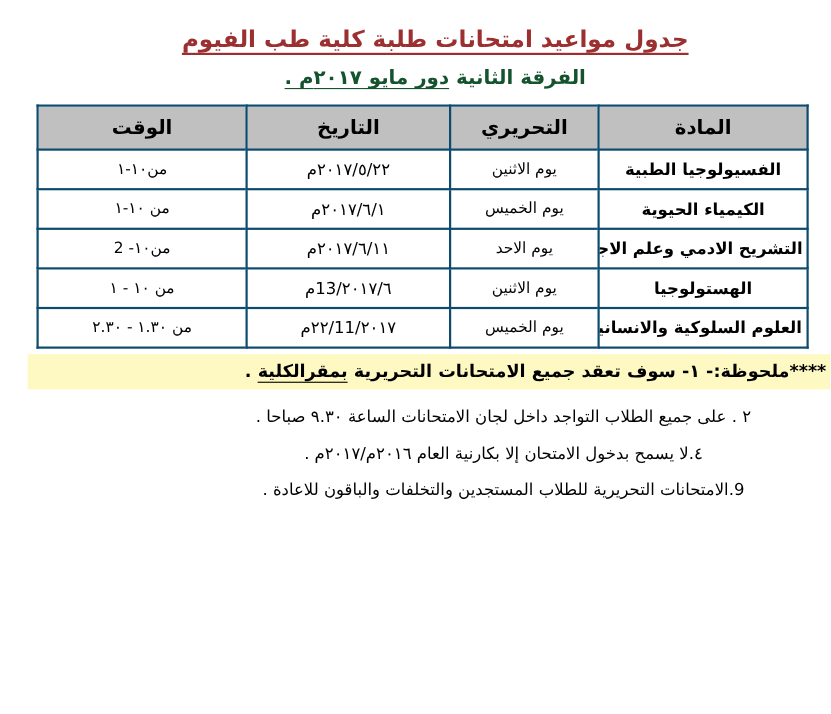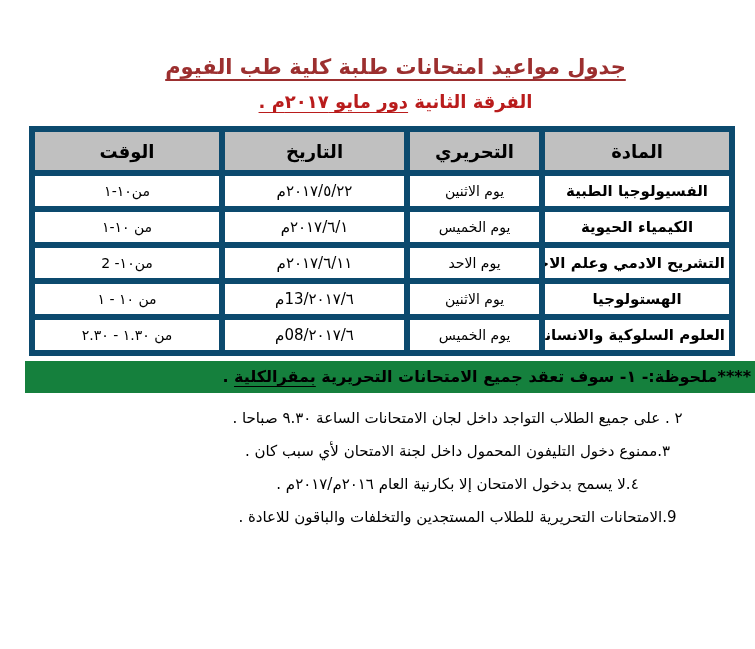--- a/index.html
+++ b/index.html
@@ -5,57 +5,57 @@
   html,body { margin:0; padding:0; background:#ffffff; }
   .page {
     position:relative;
     width:755px; height:649px;
     background:#ffffff;
     direction:rtl;
     font-family:"DejaVu Sans", sans-serif;
     color:#000000;
     overflow:hidden;
   }
-  .titles { text-align:center; padding-top:55px;margin-left:36px; }
+  .titles { text-align:center; padding-top:24px;margin-left:36px; }
   .title-1 {
     font-size:21px; font-weight:bold; color:#9C2F2F;
     text-decoration:underline; text-underline-offset:5px;
     letter-spacing:0.5px;
   }
   .title-2 {
-    font-size:18px; font-weight:bold; color:#b91c1c;
+    font-size:18px; font-weight:bold; color:#14532d;
     margin-top:12px; letter-spacing:0.5px;
   }
   .title-2 .u { text-decoration:underline; text-underline-offset:4px; }
 
   table.exam {
     border-collapse:collapse;
     table-layout:fixed;
     width:700px;
     margin:14px 20px 0 35px; 
   }
   table.exam th, table.exam td {
-    border:6px solid #0c4a6e;
+    border:2px solid #0c4a6e;
     text-align:center; vertical-align:middle;
     padding:0 4px;
     overflow:hidden; white-space:nowrap;
   }
   table.exam thead th {
     background:#C0C0C0;
     height:38px;
     font-size:18px; font-weight:bold;
   }
   table.exam tbody tr { height:36px; }
   td.cell-subject { font-weight:bold; font-size:15px; }
   td.cell-day  { font-size:14px; }
   td.cell-date { font-size:15px;border-radius:18px; }
   td.cell-time { font-size:14px; }
 
   .highlight-note {
-    background:#15803d;
+    background:#fef9c3;
     margin:5px 0 0 25px; 
     height:32px; line-height:32px;
     font-weight:bold; font-size:16px;
     padding-right:4px;
     white-space:nowrap; overflow:hidden;
   }
   .highlight-note .u { text-decoration:underline; text-underline-offset:4px; }
 
   .notes {
     margin:9px 0 0 160px; 
@@ -109,28 +109,27 @@
       </tr>
       <tr>
         <td class="cell-subject">الهستولوجيا</td>
         <td class="cell-day">يوم الاثنين</td>
         <td class="cell-date">٢٠١٧/٦/13م</td>
         <td class="cell-time">من ١٠ - ١</td>
       </tr>
       <tr>
         <td class="cell-subject">العلوم السلوكية والانسانية</td>
         <td class="cell-day">يوم الخميس</td>
-        <td class="cell-date">٢٠١٧/٦/08م</td>
+        <td class="cell-date">٢٠١٧/11/٢٢م</td>
         <td class="cell-time">من ١.٣٠ - ٢.٣٠</td>
       </tr>
     </tbody>
   </table>
 
   <div class="highlight-note"><span>****ملحوظة:- ١- سوف تعقد جميع الامتحانات التحريرية </span><span class="u">بمقرالكلية</span><span> .</span></div>
 
   <div class="notes">
     <div class="note">٢ . على جميع الطلاب التواجد داخل لجان الامتحانات الساعة ٩.٣٠ صباحا .</div>
-    <div class="note">٣.ممنوع دخول التليفون المحمول داخل لجنة الامتحان لأي سبب كان .</div>
     <div class="note">٤.لا يسمح بدخول الامتحان إلا بكارنية العام ٢٠١٦م/٢٠١٧م .</div>
     <div class="note">9.الامتحانات التحريرية للطلاب المستجدين والتخلفات والباقون للاعادة .</div>
   </div>
 
 </div>
 
 </body></html>

